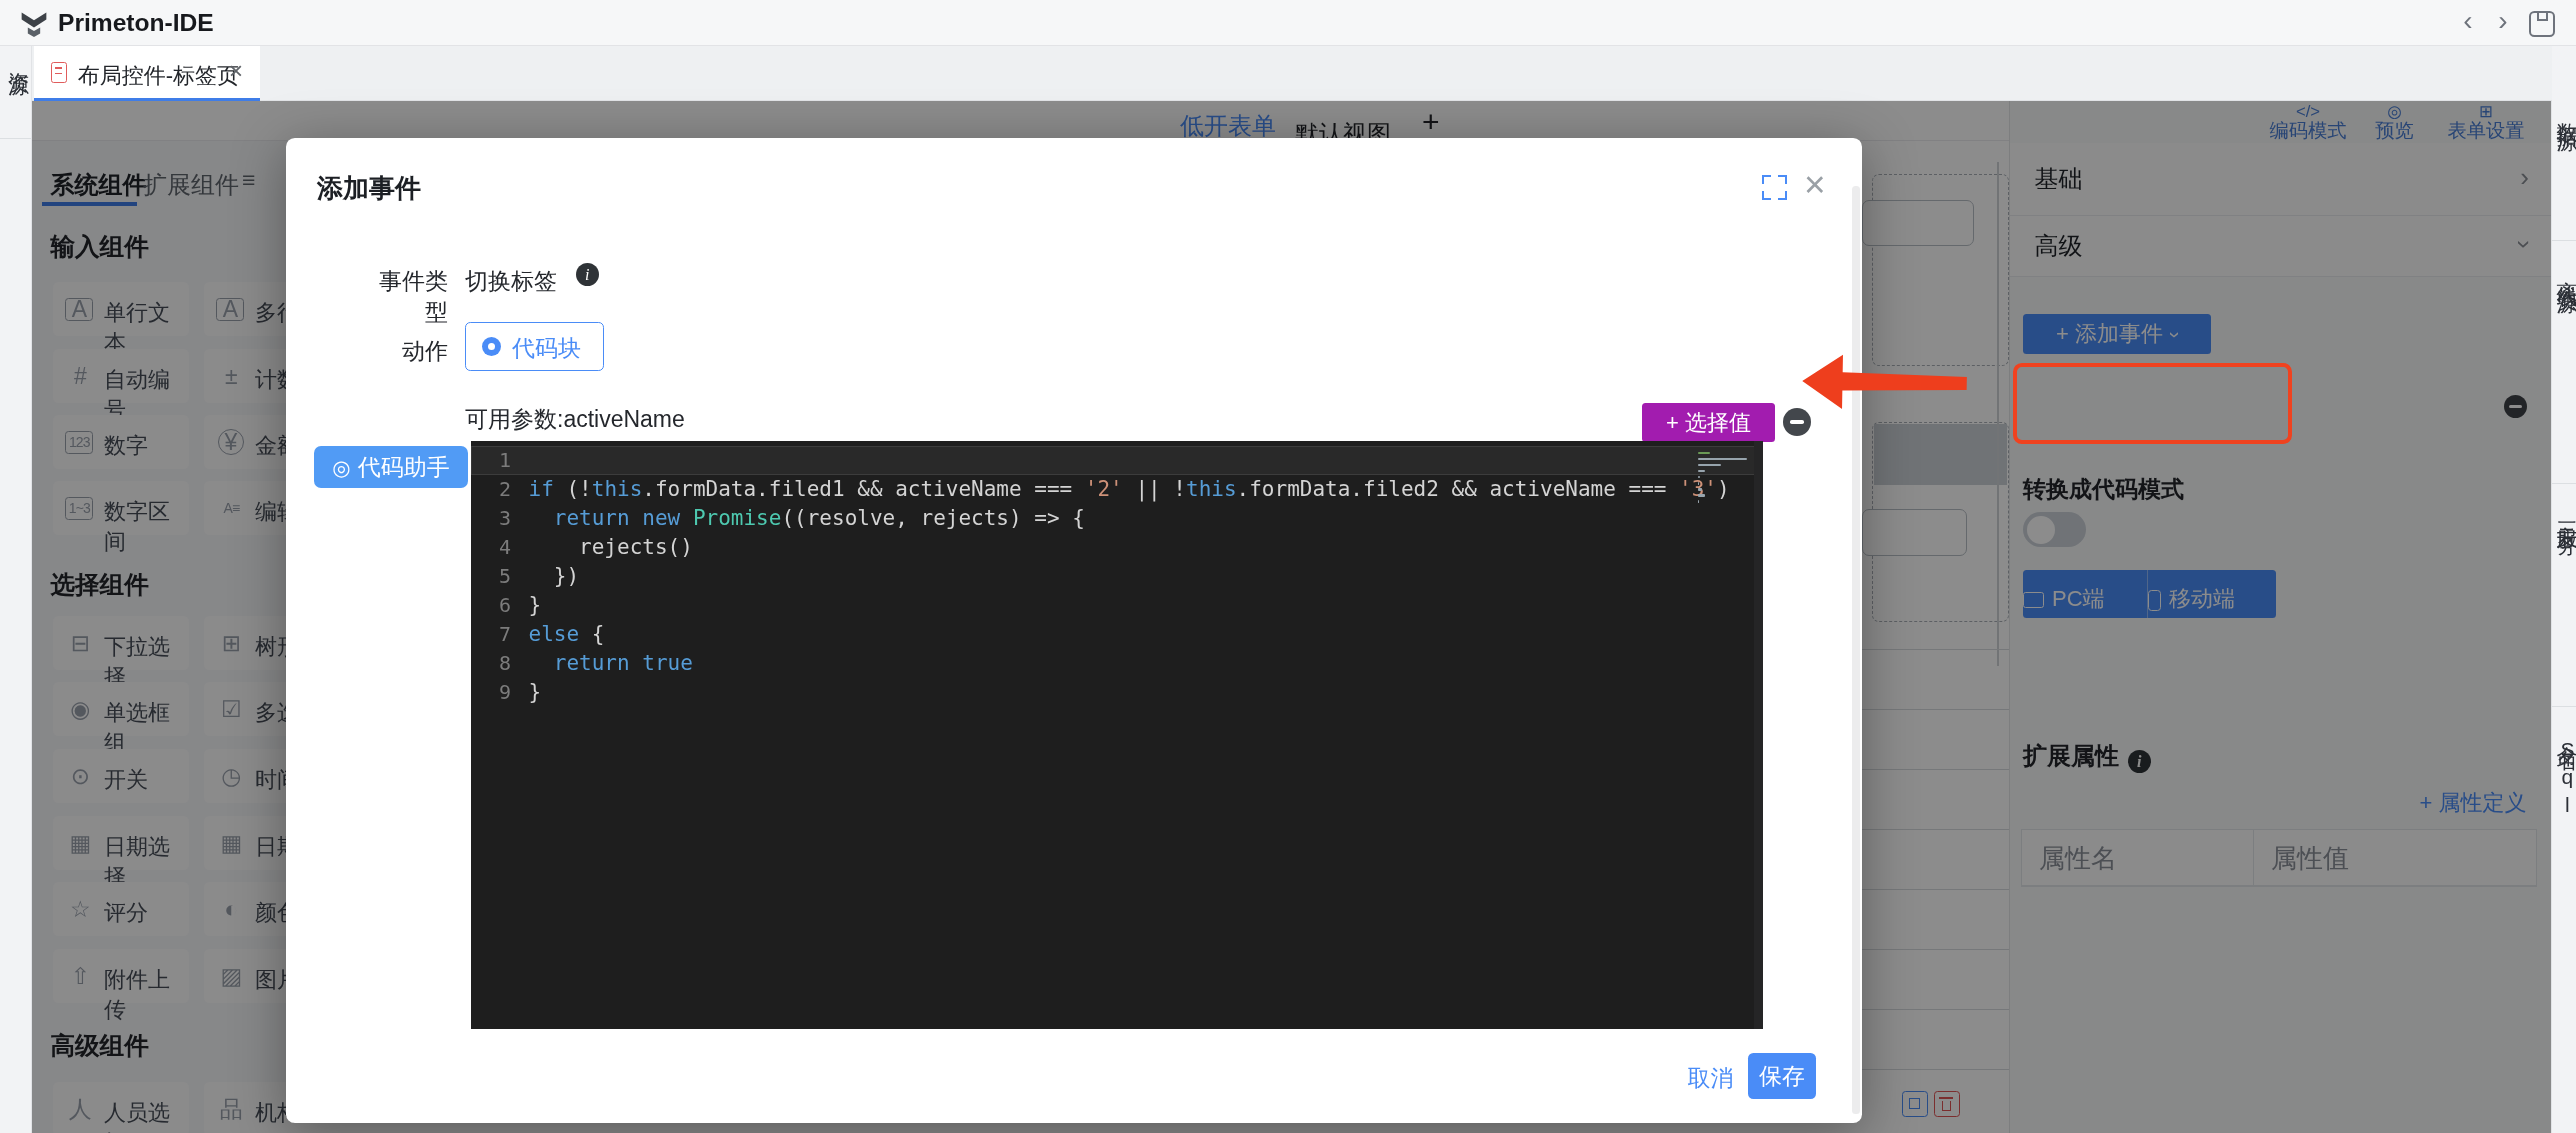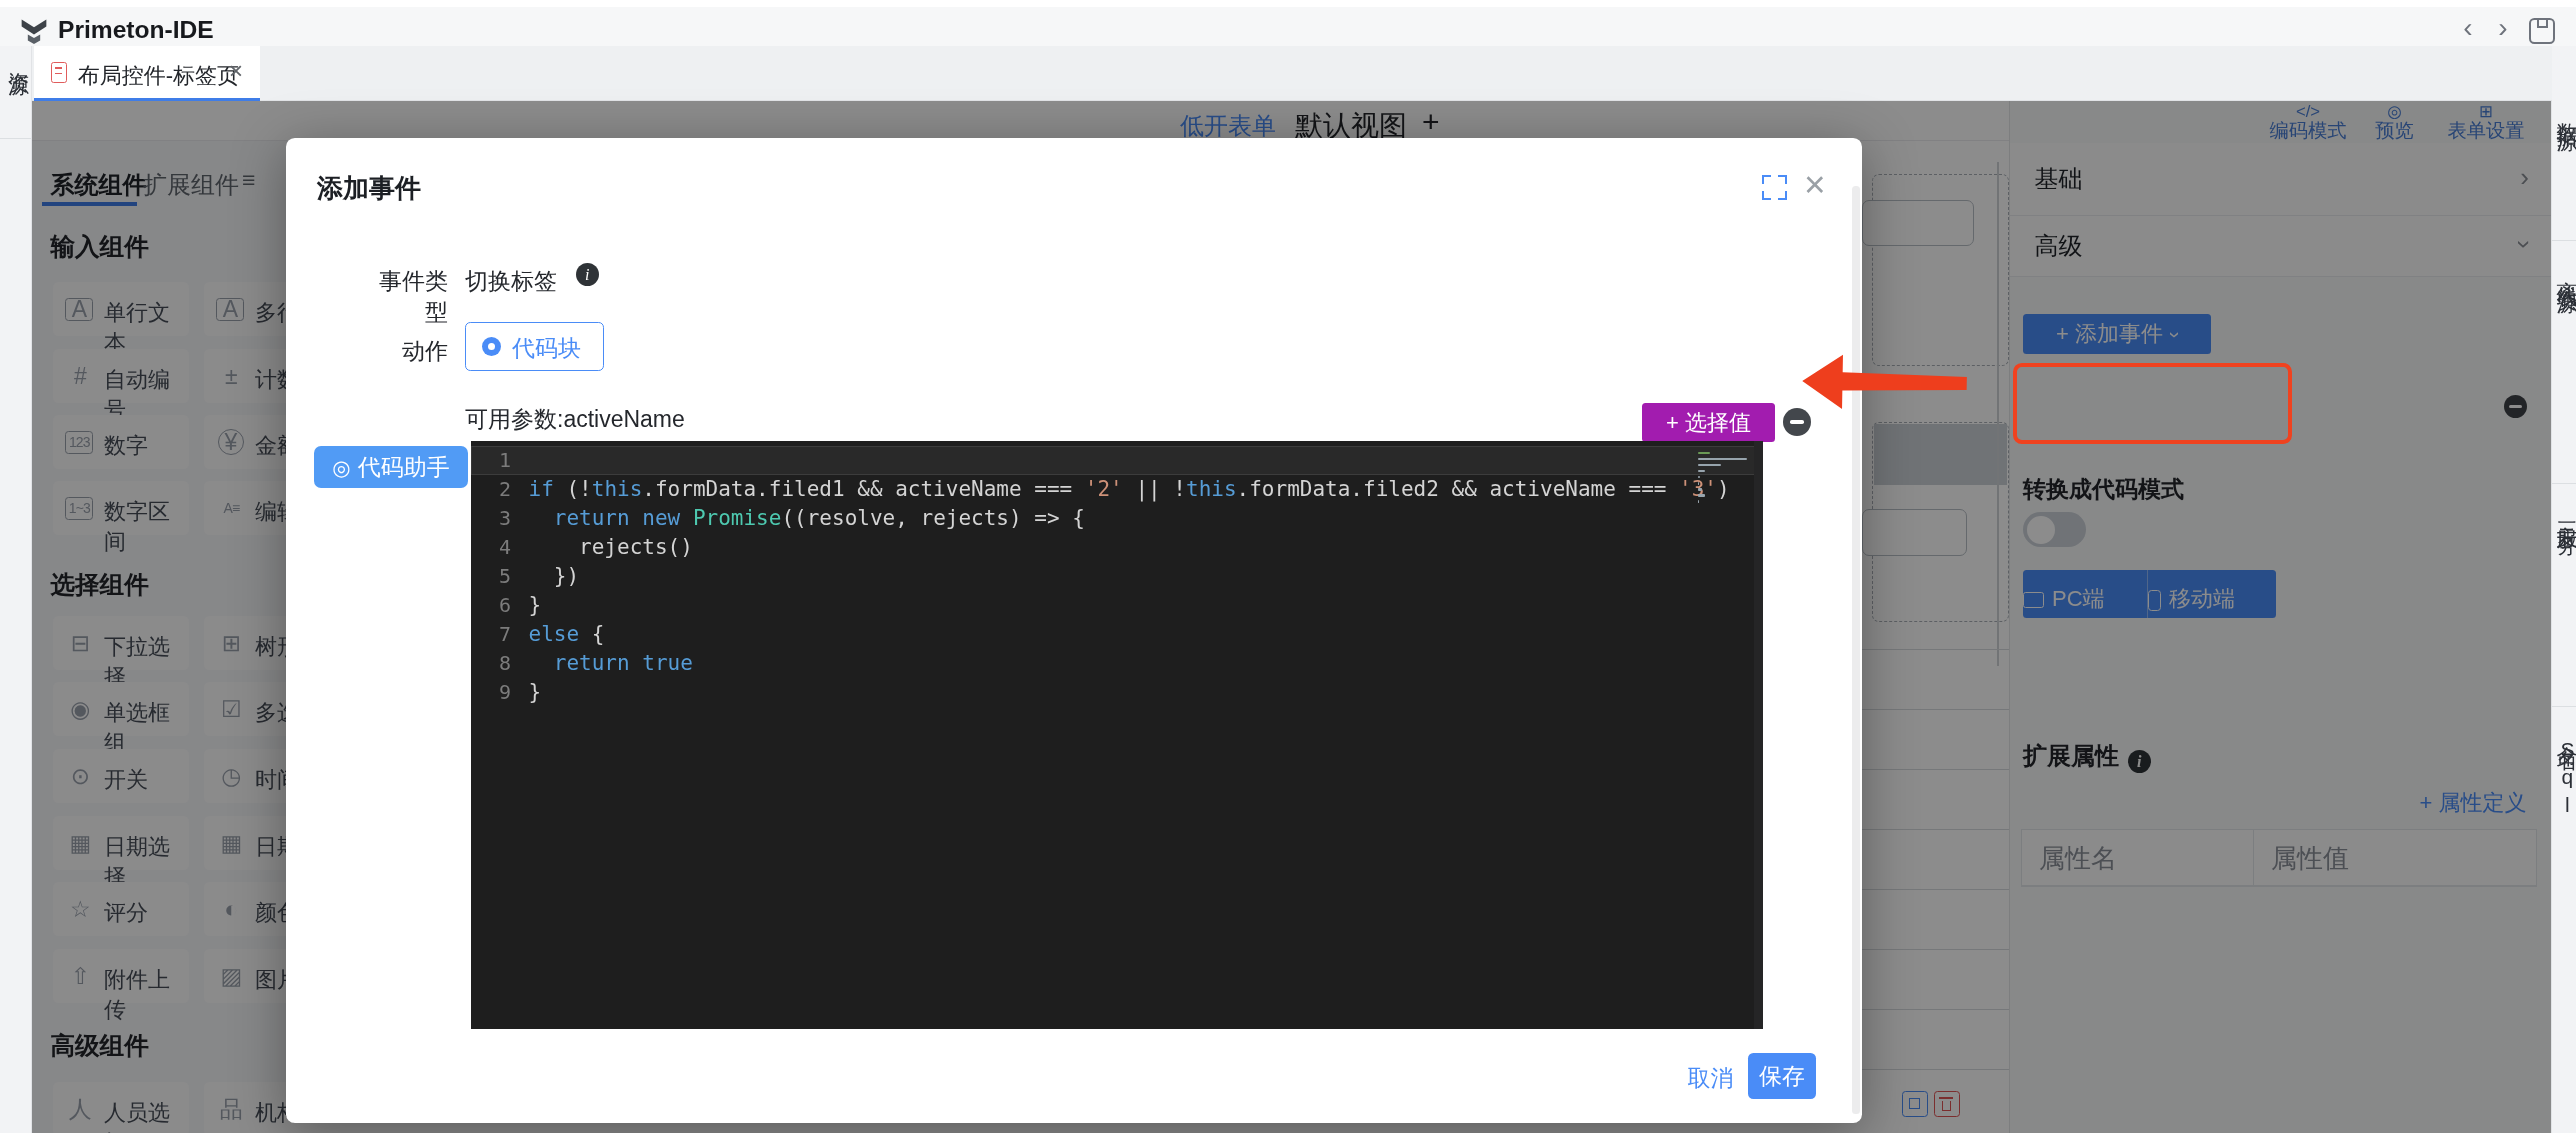--- a/index.html
+++ b/index.html
@@ -1,20 +1,20 @@
 <!DOCTYPE html>
 <html style="font-size:14px"><head>
 <meta charset="utf-8">
 <style>
 *{margin:0;padding:0;box-sizing:border-box}
 html,body{width:2576px;height:1134px;overflow:hidden;font-family:"Liberation Sans",sans-serif;background:#fff}
 #stage{position:absolute;left:0;top:0;width:2576px;height:1134px}
 
 
-#topbar{position:absolute;left:0;top:7px;width:2576px;height:46px;background:#f6f7f8;border-bottom:0.9px solid #e2e3e6;z-index:45}
+#topbar{position:absolute;left:0;top:0;width:2576px;height:46px;background:#f6f7f8;border-bottom:0.9px solid #e2e3e6;z-index:45}
 #logo{position:absolute;left:19.3px;top:8px;width:30px;height:30px}
 #app-title{position:absolute;left:58px;top:8.8px;font-size:24.6px;font-weight:700;color:#17191d}
 .nav-ch{position:absolute;top:5.3px;font-size:28px;color:#6e737c;width:30px;text-align:center;cursor:pointer}
 #nav-back{left:2453px}#nav-fwd{left:2488px}
 #save-ic{position:absolute;left:2529px;top:10.5px;width:26px;height:26px;border:2.6px solid #6e737c;border-radius:5.3px}
 #save-ic i{position:absolute;left:6.1px;top:-0.9px;width:10.5px;height:9.7px;border:2.6px solid #6e737c;border-top:none}
 
 
 #left-rail{position:absolute;left:0;top:46px;width:32px;height:1088px;background:#f2f3f5;border-right:0.9px solid #e1e3e6;z-index:45}
 #right-rail{position:absolute;left:2551px;top:46px;width:24.6px;height:1088px;background:#f2f3f5;border-left:0.9px solid #e1e3e6;z-index:45}
@@ -27,21 +27,21 @@
 #tab-underline{position:absolute;left:0;bottom:0;width:100%;height:3.5px;background:#3f7de8}
 .doc-icon{position:absolute;left:17.5px;top:16px;width:16px;height:21px;border:1.8px solid #e05c5c;border-radius:2.6px}
 .doc-icon i{position:absolute;left:2.6px;top:4.4px;width:7px;height:1.8px;background:#e05c5c}
 .doc-icon b{position:absolute;left:2.6px;top:9.7px;width:7px;height:1.8px;background:#e05c5c}
 #tab-label{position:absolute;left:44px;top:15px;font-size:22px;color:#23262b}
 #tab-close{position:absolute;left:195px;top:11.4px;font-size:24.6px;color:#5f6368;cursor:pointer}
 
 
 #canvas-header{position:absolute;left:32px;top:101px;width:2520px;height:40px;background:#fff;border-bottom:0.9px solid #ececee}
 #form-tab{position:absolute;left:1148px;top:8.8px;font-size:24px;color:#4a8cf7;font-weight:500;cursor:pointer}
-#view-tab{position:absolute;left:1263px;top:6px;font-size:28px;color:#23262b;cursor:pointer}
+#view-tab{position:absolute;left:1263px;top:17px;font-size:24px;color:#23262b;cursor:pointer}
 #add-view{position:absolute;left:1390px;top:3.5px;font-size:30px;color:#23262b;cursor:pointer}
 
 #comp-panel{position:absolute;left:32px;top:141px;width:258px;height:992px;background:#f6f7f9;border-right:0.9px solid #e8eaed;overflow:visible}
 .cp-tab{position:absolute;top:28px;font-size:24px;cursor:pointer}
 #cp-tab-sys{left:18.4px;font-weight:600;color:#1f2329}
 #cp-tab-ext{left:111px;color:#60666e}
 #cp-tab-underline{position:absolute;left:9.7px;top:61px;width:95px;height:3.5px;background:#3f7de8}
 #cp-menu{position:absolute;left:210px;top:26px;font-size:23px;color:#60666e;cursor:pointer}
 .sec-title{position:absolute;left:18.4px;font-size:24.6px;font-weight:700;color:#23262b}
 .tile{position:absolute;width:136px;height:54px;background:#fdfdfe;border-radius:5.3px;cursor:pointer}

